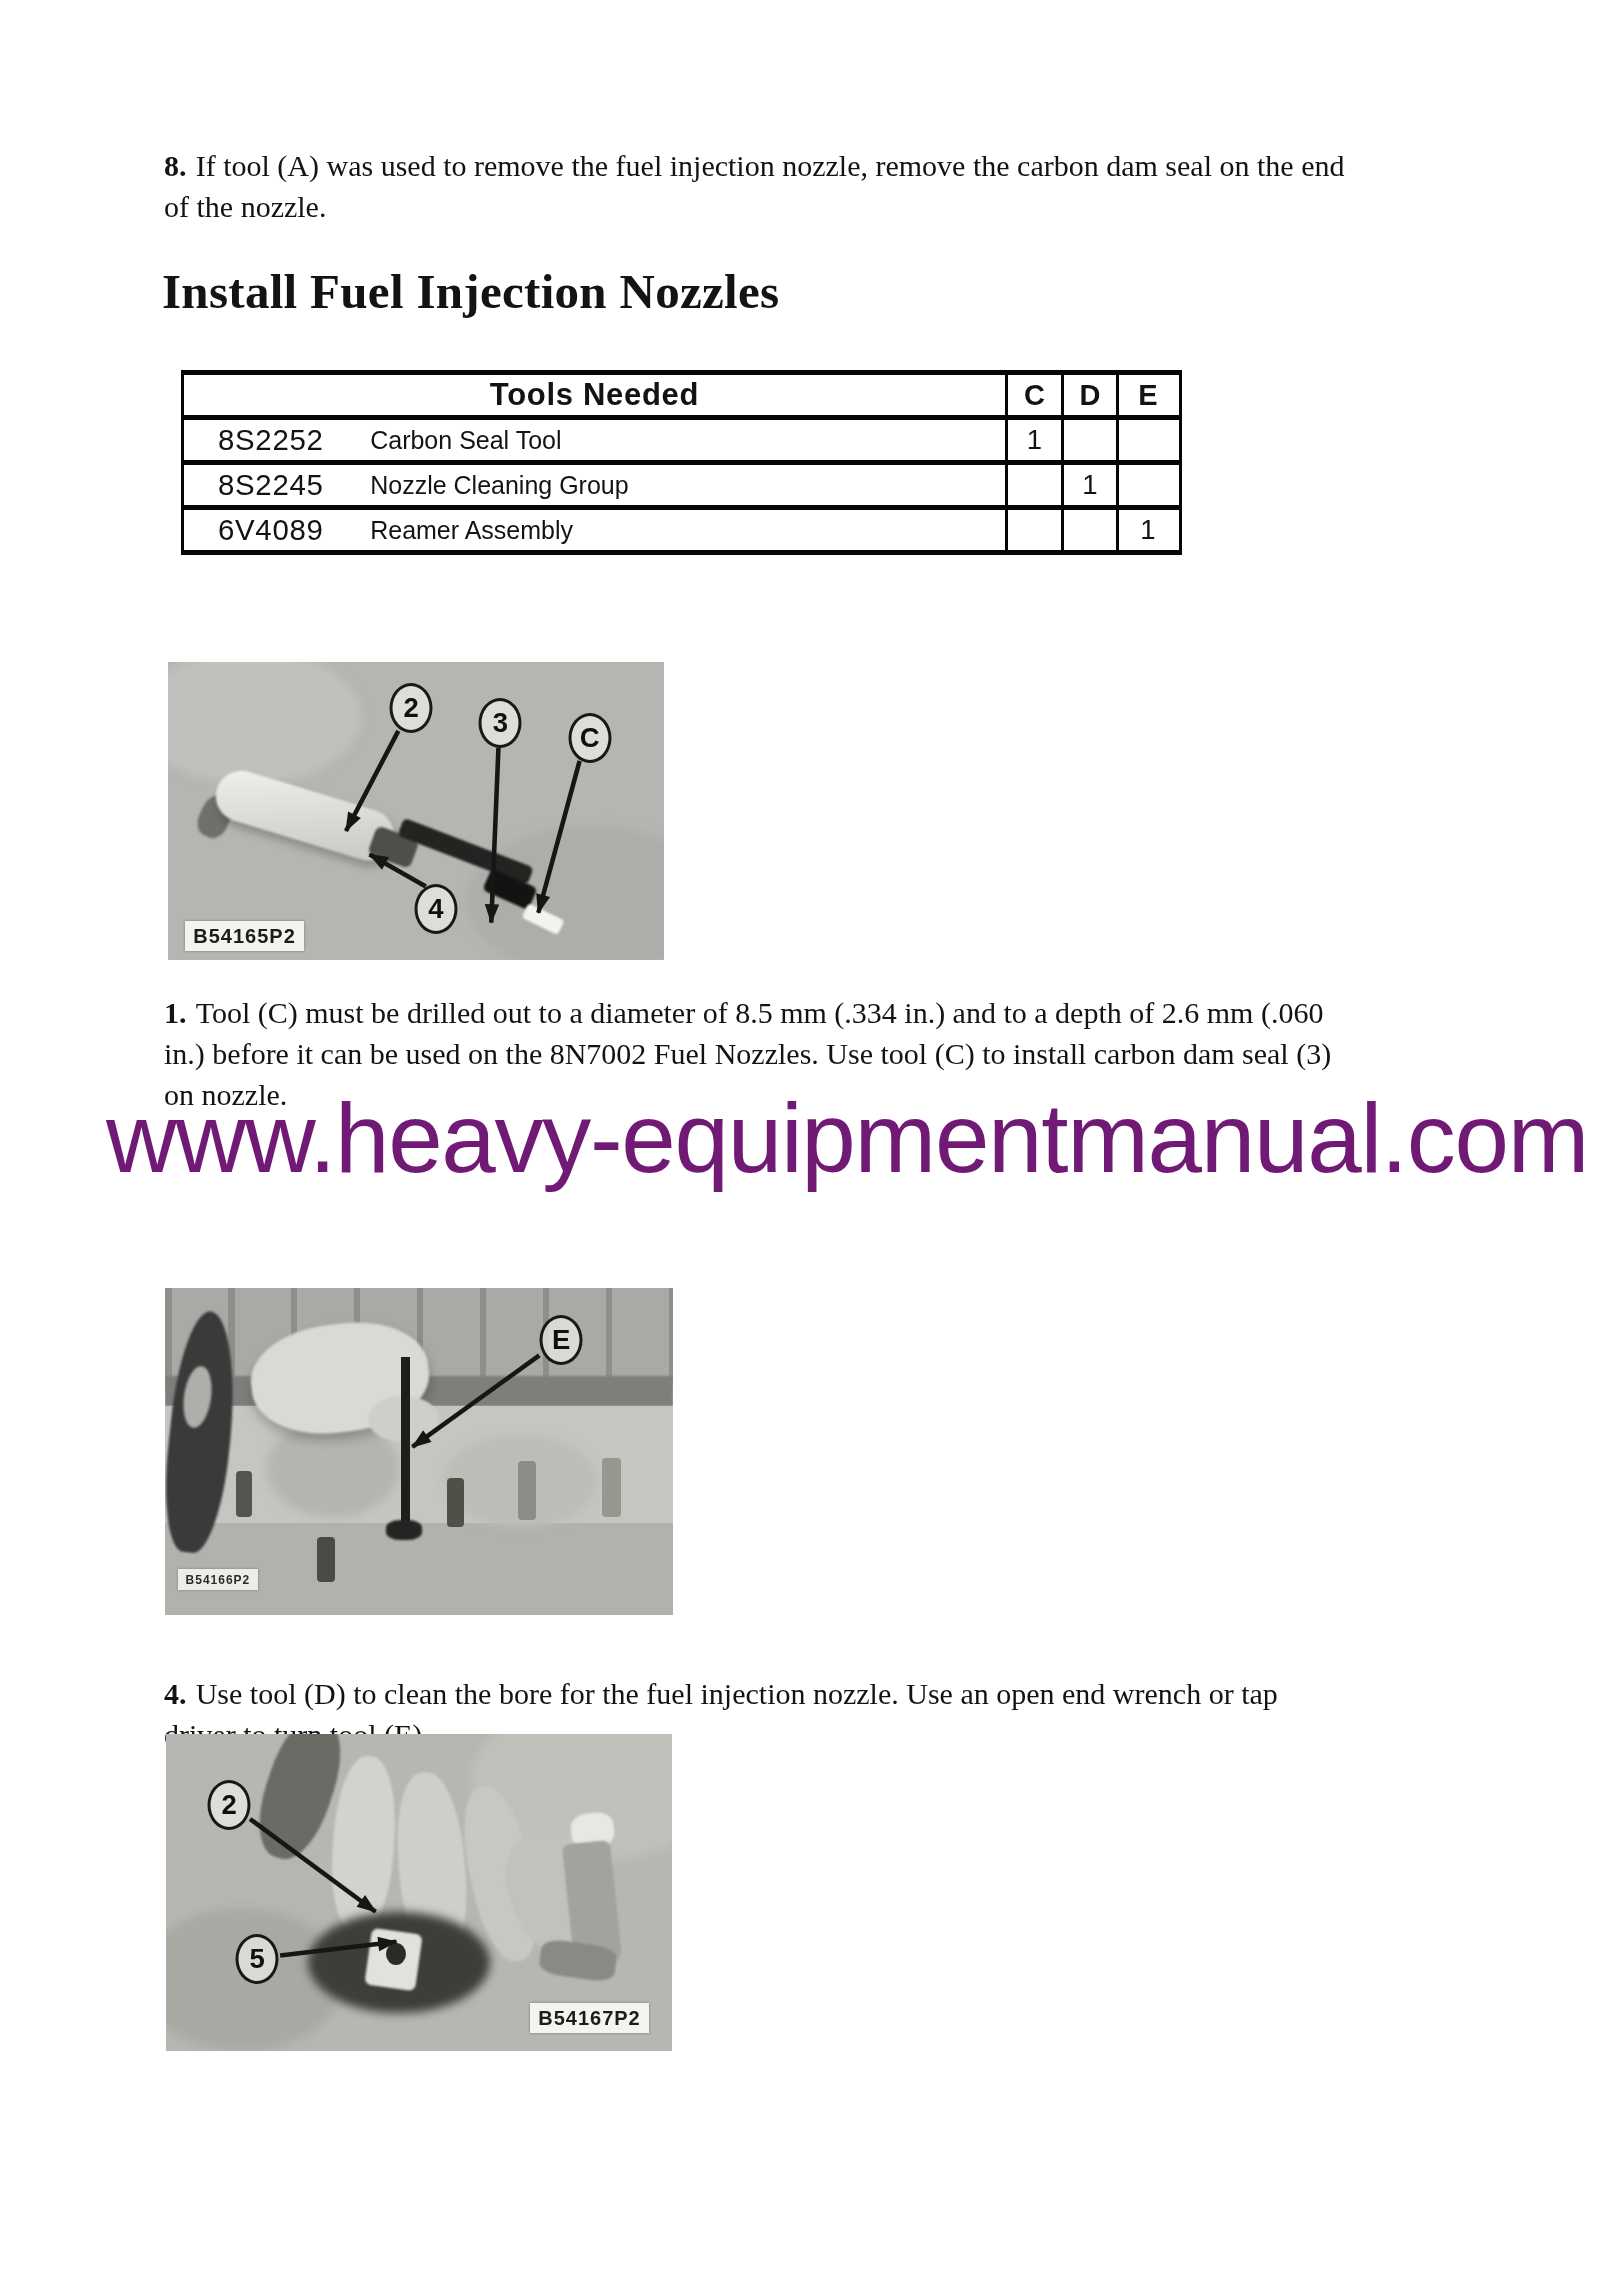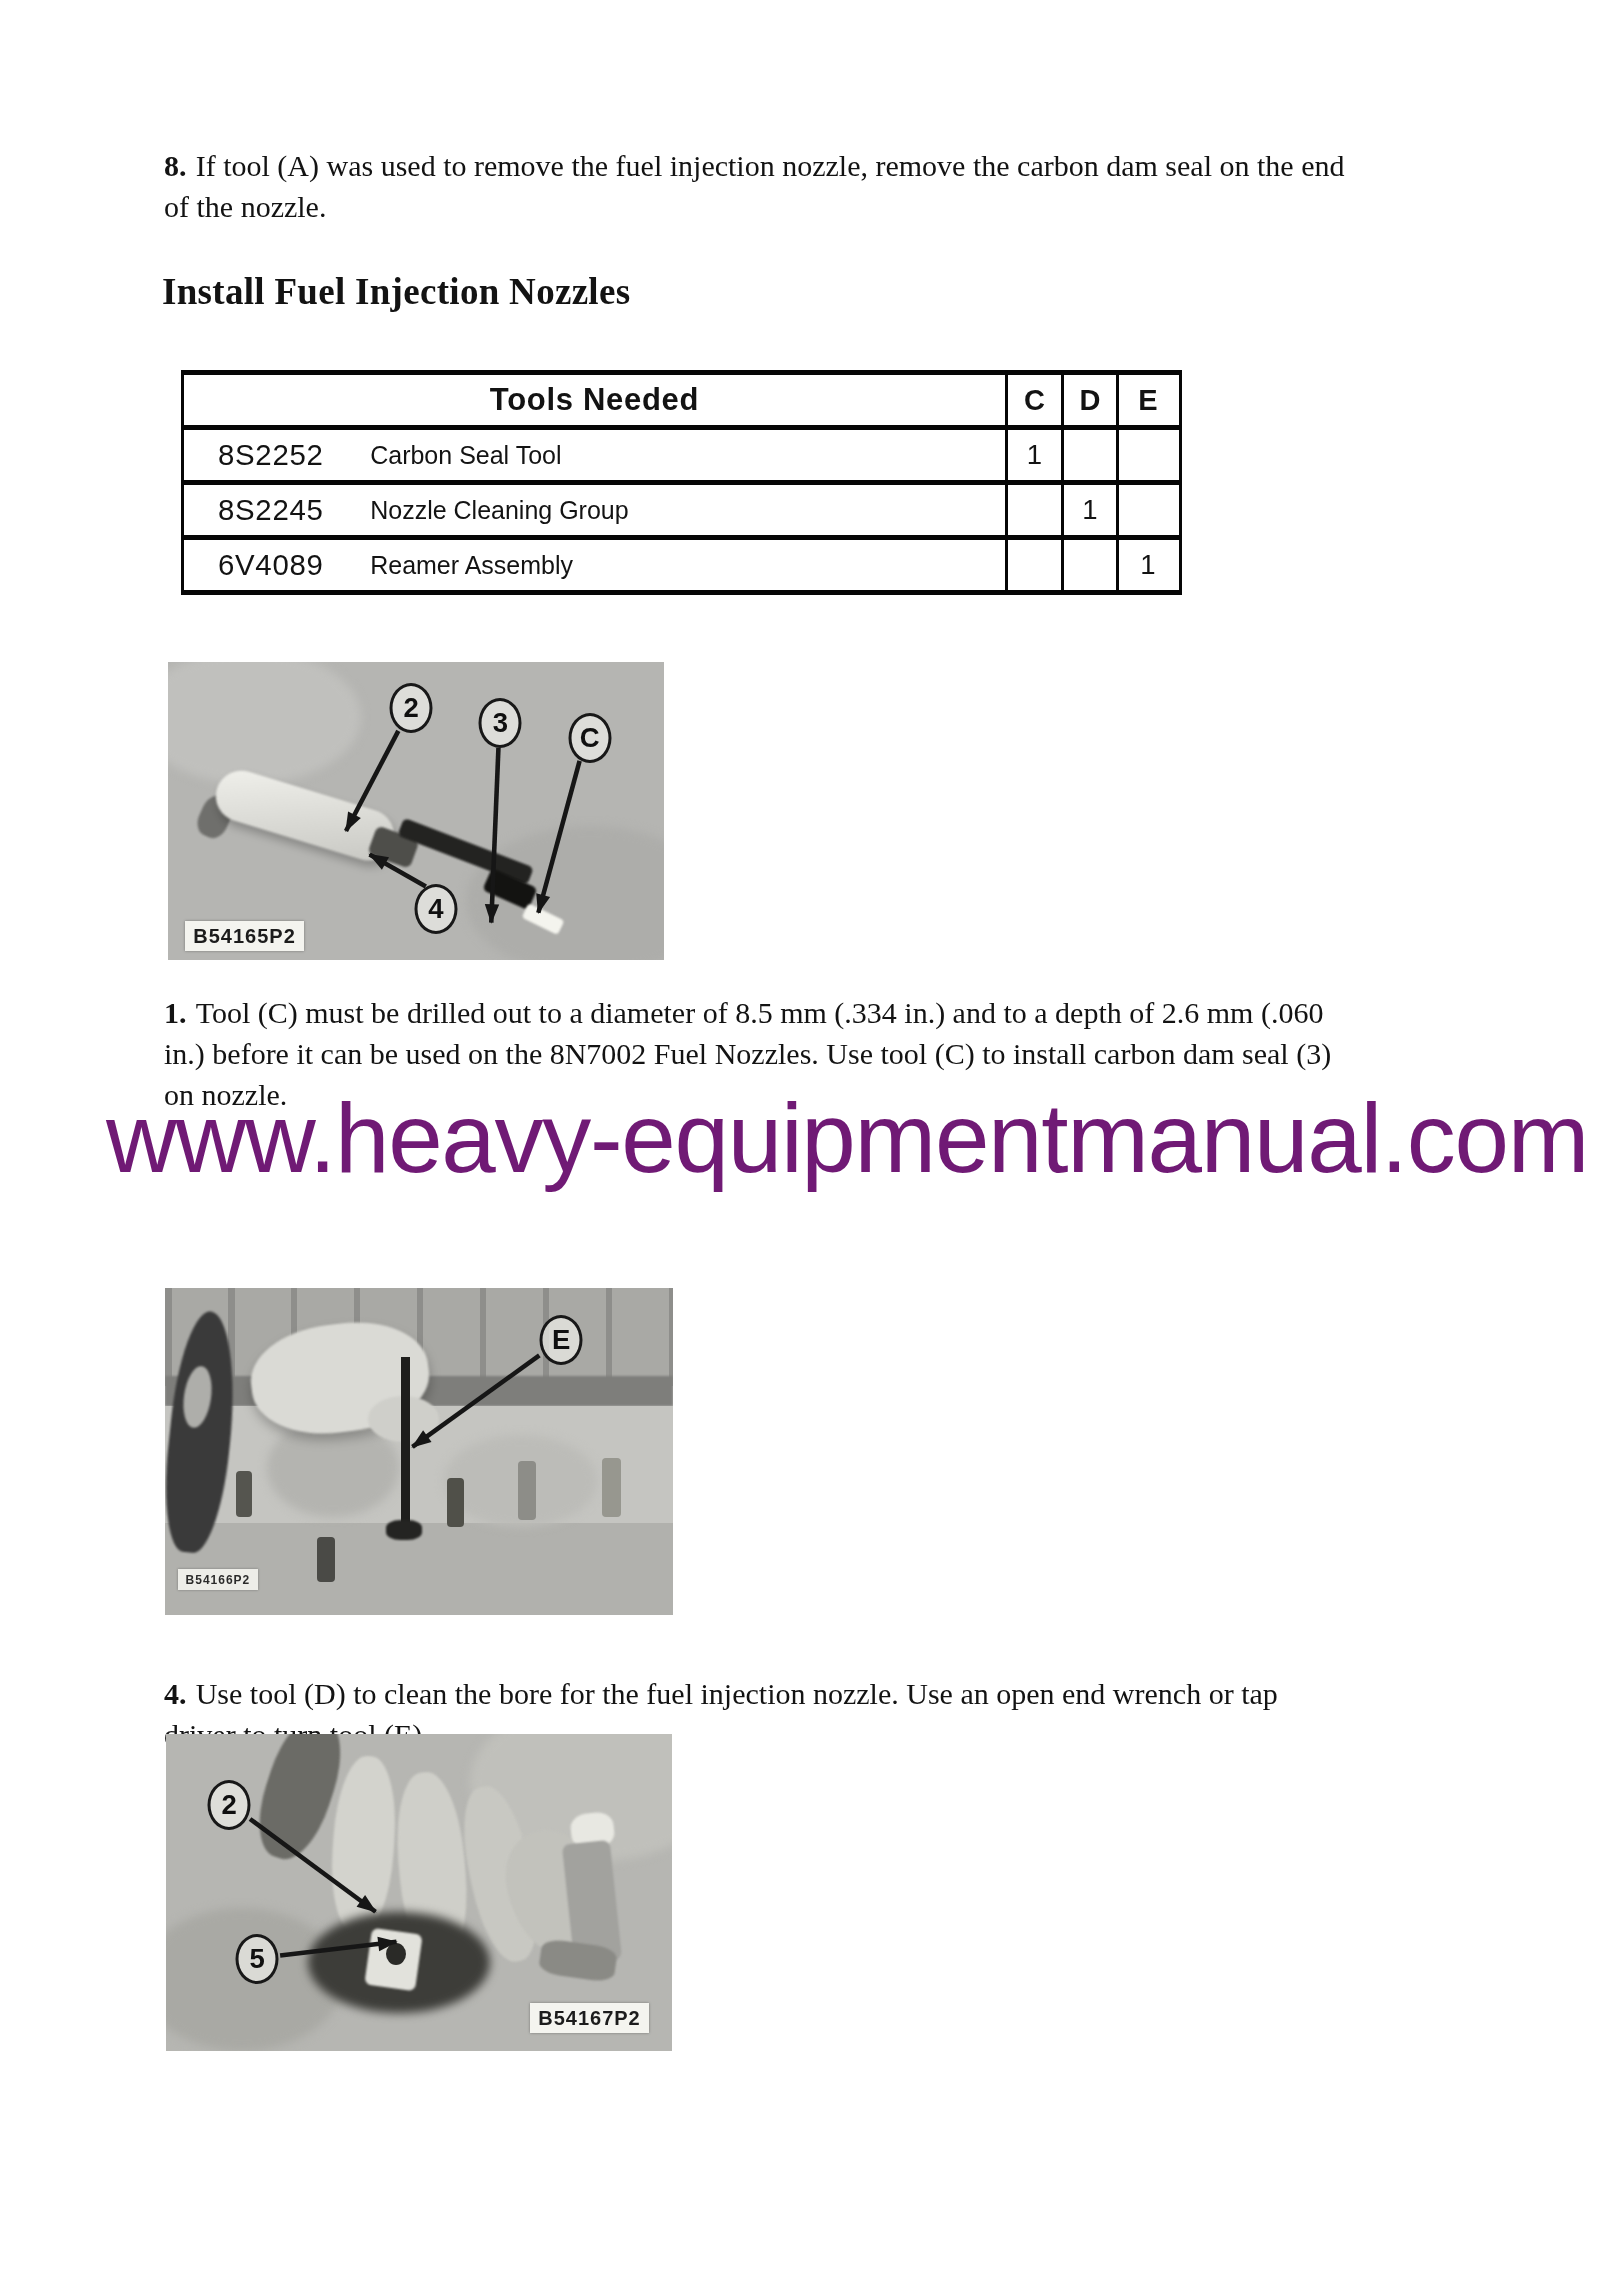--- a/index.html
+++ b/index.html
@@ -5,36 +5,36 @@
   html,body{margin:0;padding:0;background:#9a9a9a;}
   #page{
     position:relative;width:1623px;height:2295px;background:#ffffff;
     font-family:"Liberation Serif",serif;color:#131313;overflow:hidden;
   }
   
   .para{position:absolute;left:164px;width:1322px;font-size:30px;line-height:41px;}
   .pline{white-space:nowrap;}
   .bnum{font-weight:bold;margin-right:9.2px;}
   .heading{
-    position:absolute;left:162px;top:268px;font-size:37px;line-height:47px;
+    position:absolute;left:162px;top:268px;font-size:49px;line-height:47px;
     font-weight:bold;letter-spacing:0.3px;white-space:nowrap;
   }
   
   .watermark{
     position:absolute;left:106px;top:1089px;z-index:60;
     font-family:"Liberation Sans",sans-serif;font-weight:400;
     font-size:98px;line-height:99px;letter-spacing:-1.3px;white-space:nowrap;
   }
   
   .tbl{
     position:absolute;left:181px;top:370px;width:1001px;
     border:5.2px solid #060606;border-left-width:3.3px;border-right-width:3.3px;
     box-sizing:border-box;font-family:"Liberation Sans",sans-serif;background:#fff;
   }
-  .trow{display:flex;height:50px;border-top:5.2px solid #060606;}
+  .trow{display:flex;height:40px;border-top:5.2px solid #060606;}
   .trow:first-child{border-top:none;}
   .cmain{width:821px;display:flex;align-items:center;border-right:3.3px solid #060606;box-sizing:content-box;}
   .csm{width:53px;display:flex;align-items:center;justify-content:center;border-right:3.3px solid #060606;}
   .csm.d{width:52px;}
   .csm.e{width:58px;border-right:none;}
   .thead .cmain{justify-content:center;font-weight:bold;font-size:31px;letter-spacing:0.7px;}
   .thead .csm{font-weight:bold;font-size:29px;}
   .part{margin-left:34px;width:147px;font-size:29.4px;letter-spacing:0.7px;}
   .tname{margin-left:5.2px;font-size:25px;}
   .qty{font-size:27.5px;}

